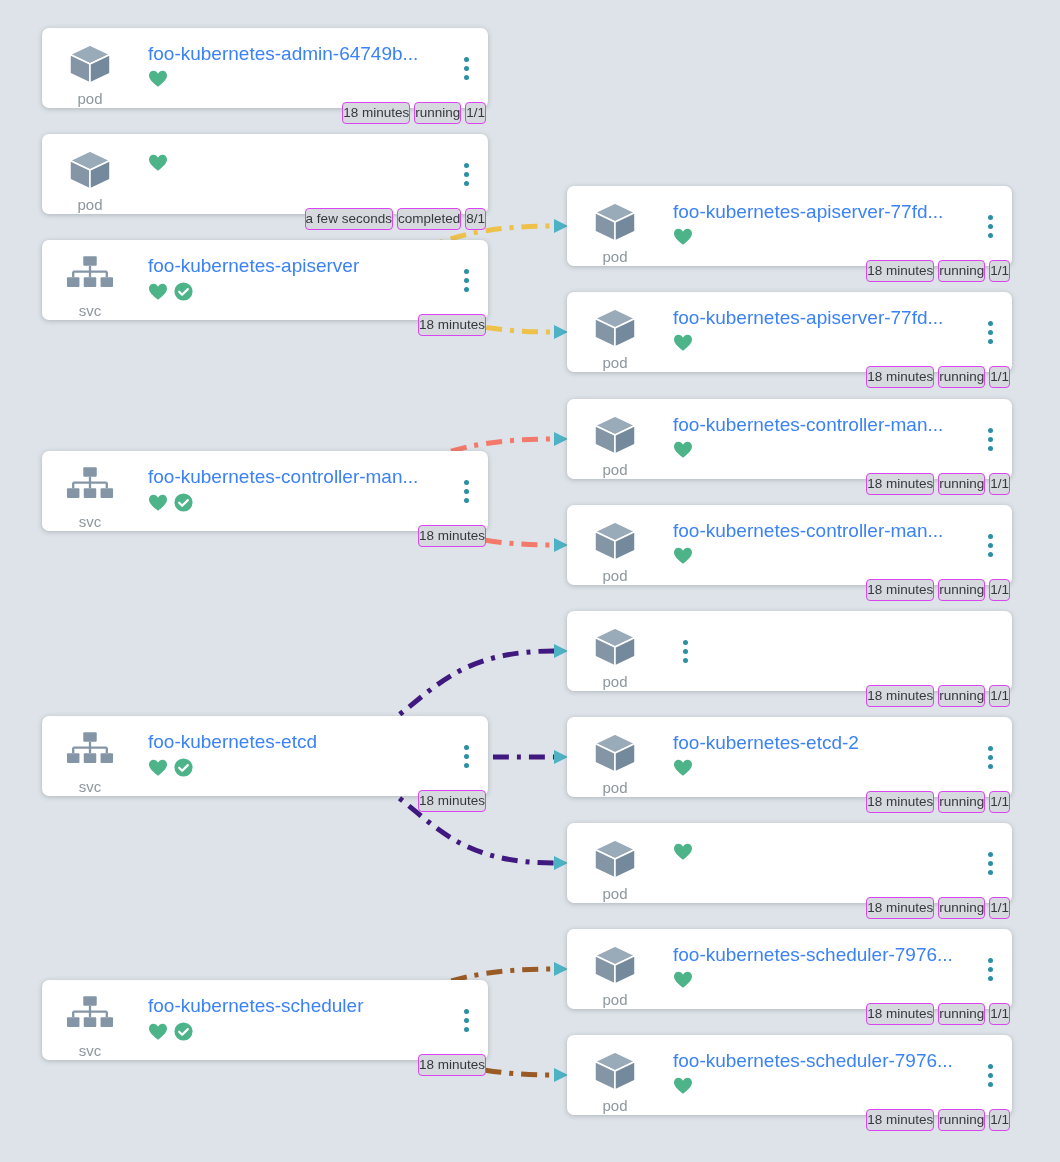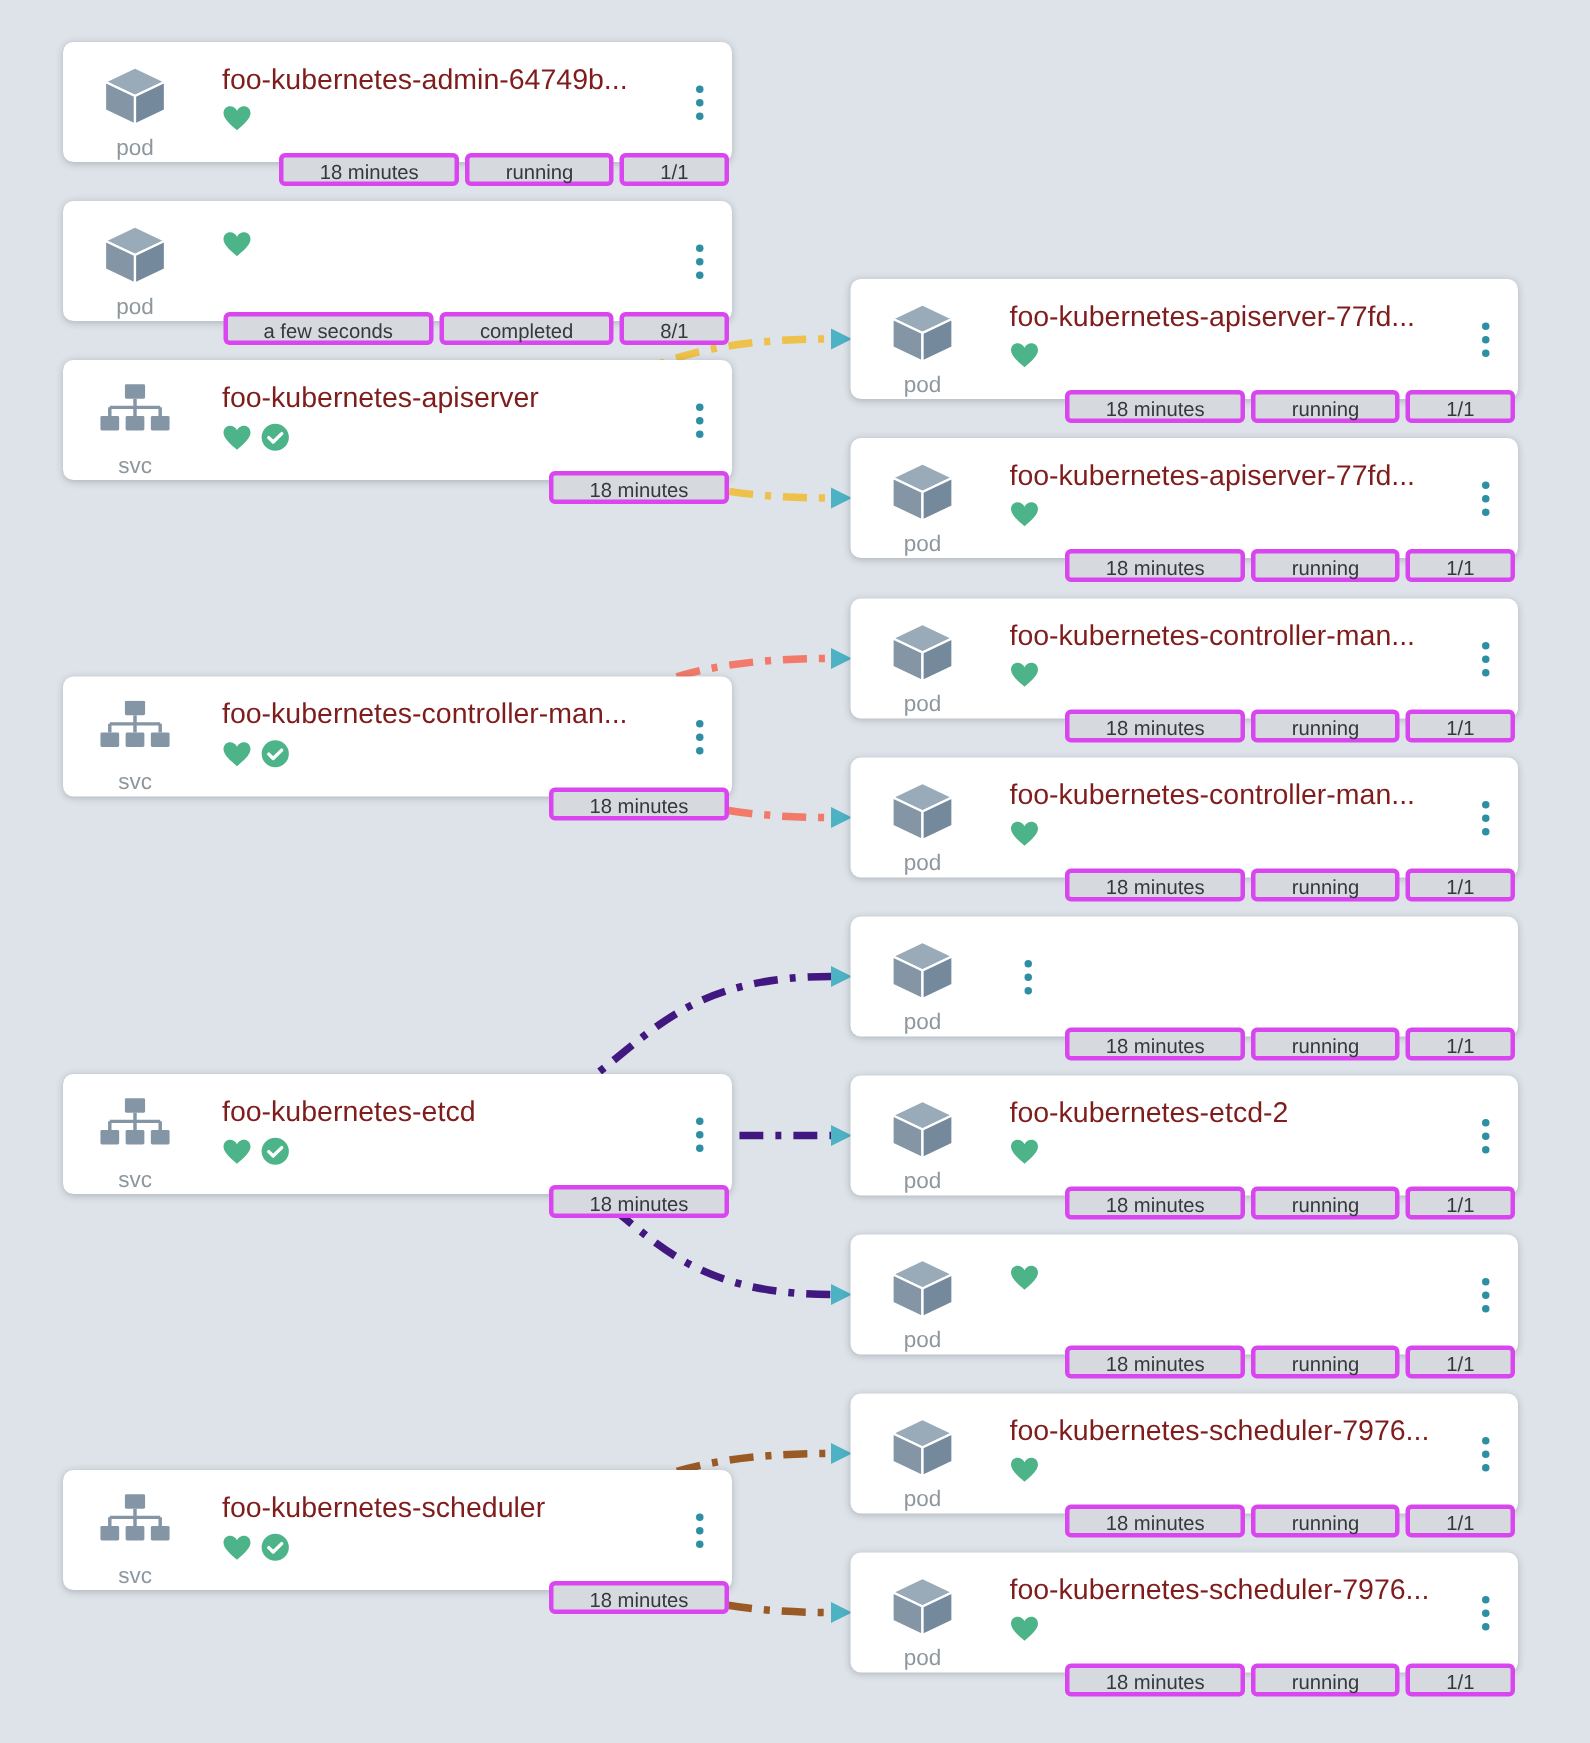--- a/index.html
+++ b/index.html
@@ -17,36 +17,36 @@
     flex: 0 0 96px; position: relative; display: flex; flex-direction: column;
     align-items: center; padding-top: 16px;
   }
   .node-icon { display: block; line-height: 0; }
   .icon-label {
     position: absolute; bottom: 1px; left: 0; right: 0; text-align: center;
     font-size: 15px; color: #8d979e;
   }
   .card-body { flex: 1 1 auto; min-width: 0; padding: 15px 4px 0 10px; }
   .card-title {
-    font-size: 19px; color: #7f1d1d; white-space: nowrap; overflow: hidden;
+    font-size: 19px; color: #3b82f6; white-space: nowrap; overflow: hidden;
   }
   .health-row { margin-top: 5px; display: flex; align-items: center; gap: 6px; line-height: 0; }
   .health-icon { display: inline-block; line-height: 0; }
 
   .menu-btn {
     flex: 0 0 44px; display: flex; align-items: center; justify-content: center;
     cursor: pointer;
   }
   .dots { display: flex; flex-direction: column; gap: 4px; }
   .dot { width: 5px; height: 5px; border-radius: 50%; background: #2d8fa4; }
 
   .badges { position: absolute; right: 2px; bottom: -16px; display: flex; gap: 4px; z-index: 2; }
   .badge {
-    height: 22px; line-height: 20px; padding: 0 24px; box-sizing: border-box;
-    background: #d6dade; border: 3px solid #d946ef; border-radius: 4px;
+    height: 22px; line-height: 20px; padding: 0 0; box-sizing: border-box;
+    background: #d6dade; border: 1px solid #d946ef; border-radius: 4px;
     font-size: 13.5px; color: #35393d; white-space: nowrap;
   }
 </style>
 </head>
 <body>
 
 <div id="stage">
   <svg id="edge-layer" width="1060" height="1162">
       <path d="M 265 280 C 430 280, 399 226, 554 226" stroke="#eec14b" stroke-width="5" fill="none" stroke-dasharray="4 8 16 8"></path>
       <polygon points="554,219 554,233 568,226" fill="#4cb2c4"></polygon>

